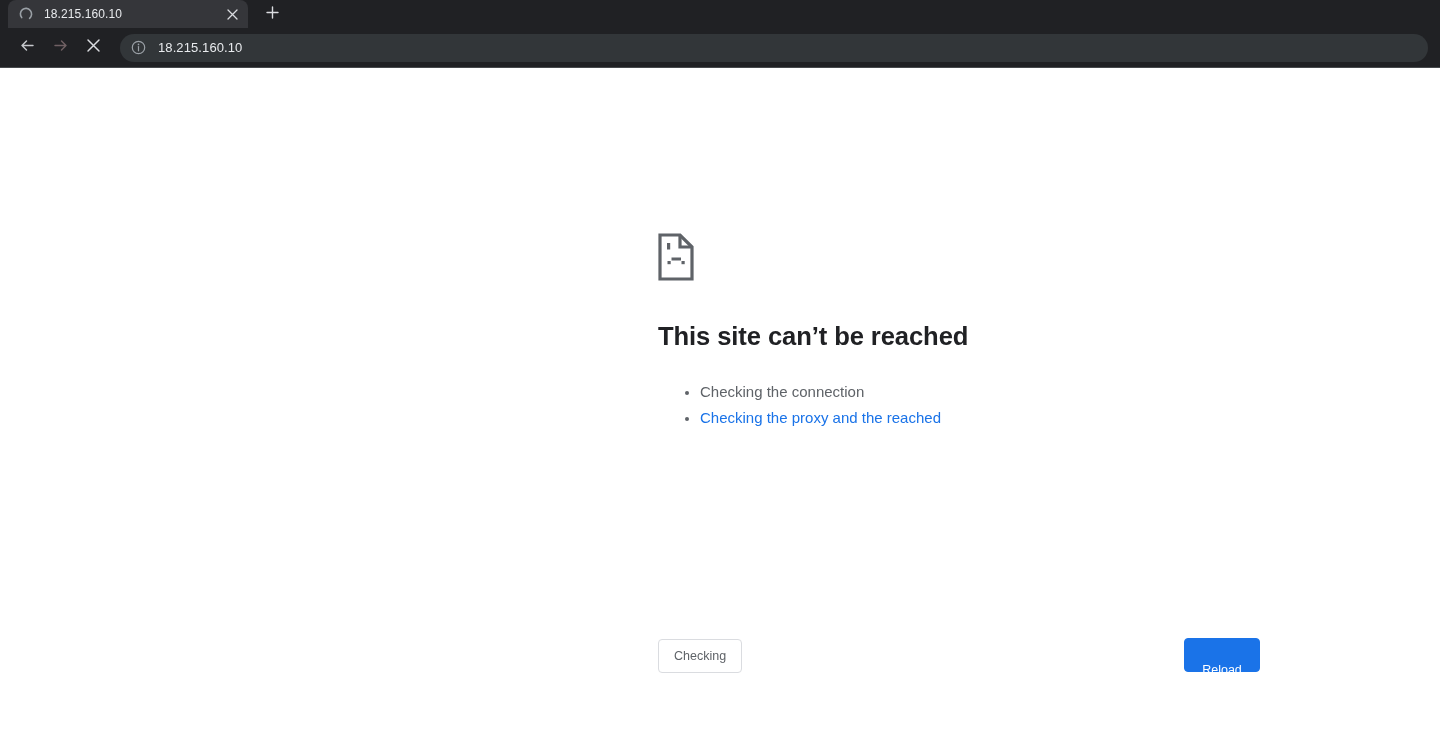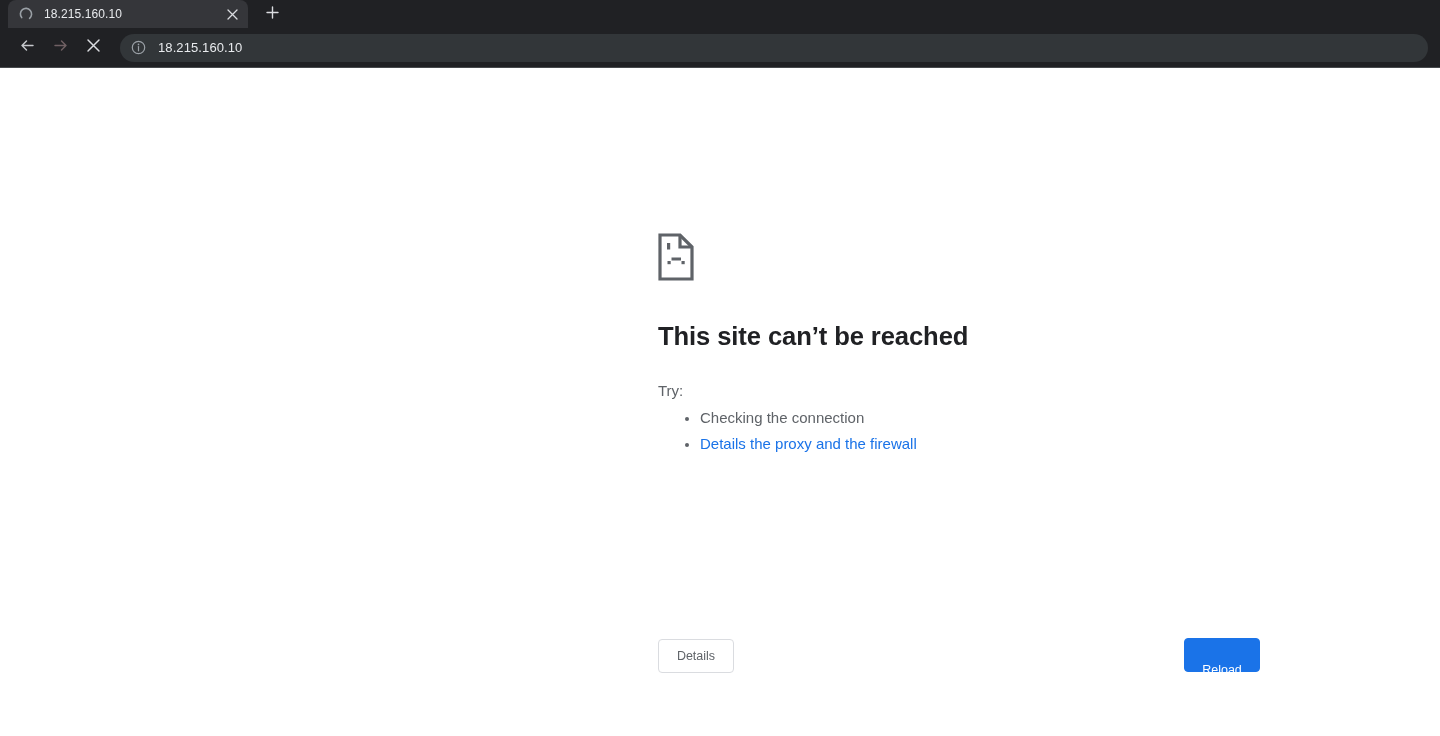--- a/index.html
+++ b/index.html
@@ -345,34 +345,33 @@
           <rect x="9.5" y="28" width="3.2" height="3.2" fill="#5f6368"></rect>
           <rect x="23.5" y="28" width="3.2" height="3.2" fill="#5f6368"></rect>
           <path d="M13.5 26 H23" stroke="#5f6368" stroke-width="3" stroke-linecap="butt"></path>
         </svg>
       </div>
 
       <h1 class="error-title">This site can’t be reached</h1>
 
 
       <div class="suggestions">
-        <div class="suggestions-header">Try:</div>
         <ul>
           <li>
             <span>Checking the connection</span>
           </li>
           <li>
-            <a class="suggestion-link">Details the proxy and the firewall</a>
+            <a class="suggestion-link">Checking the proxy and the reached</a>
           </li>
         </ul>
       </div>
 
 
     </div>
 
     <div class="button-row">
-      <button class="btn-details">Details</button>
+      <button class="btn-details">Checking</button>
       <button class="btn-reload">Reload</button>
     </div>
 
   </div>
 
 </div>
 
 </body></html>

